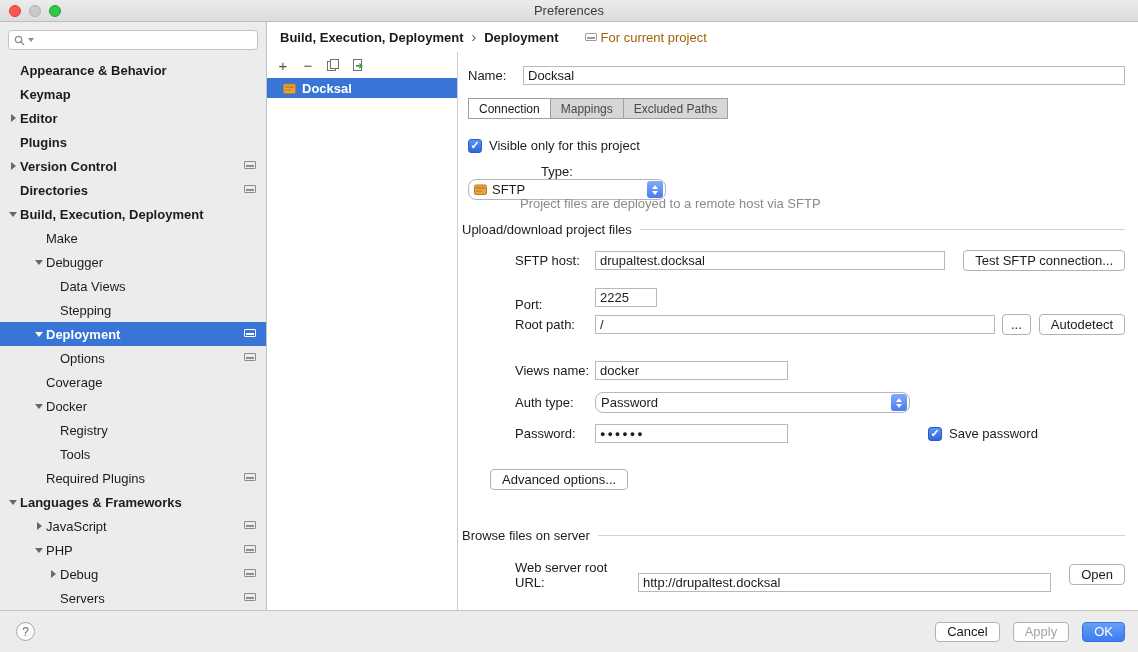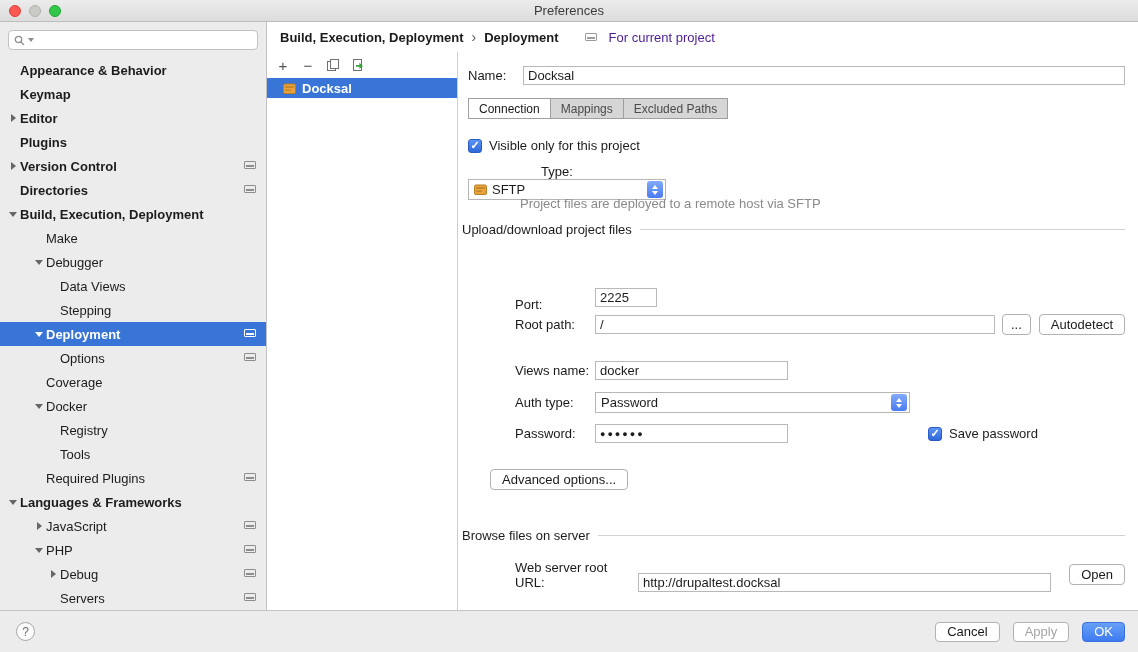--- a/index.html
+++ b/index.html
@@ -63,21 +63,21 @@
   .trow.sel .proj-ic { border-color:#fff; }
   .trow.sel .proj-ic::after { background:#fff; }
 
   
   .crumbbar {
     position:absolute; top:22px; left:267px; right:0; height:30px;
     background:#fff; display:flex; align-items:center; padding-left:13px;
   }
   .crumb { font-weight:bold; color:#1a1a1a; }
   .csep { margin:0 8px; color:#555; font-size:14px; }
-  .scope { display:flex; align-items:center; gap:12px; margin-left:26px; color:#4c1d95;justify-content:center; }
+  .scope { display:flex; align-items:center; gap:4px; margin-left:26px; color:#a16207;justify-content:center; }
   .scope .proj-ic2 { width:12px; height:8px; border:1px solid #9c9c9c; border-radius:1px; position:relative; display:inline-block; }
   .scope .proj-ic2::after { content:""; position:absolute; left:1px; right:1px; bottom:1px; height:2px; background:#9c9c9c; }
 
   
   .midpanel {
     position:absolute; top:52px; left:267px; width:191px; bottom:42px;
     background:#fff; border-right:1px solid #cfcfcf;
   }
   .toolbar { height:26px; display:flex; align-items:center; padding-left:8px; gap:9px; }
   .tbtn { width:16px; height:16px; display:inline-flex; align-items:center; justify-content:center; color:#515151; font-size:15px; line-height:1; }
@@ -94,21 +94,21 @@
   }
   .btn {
     height:21px; background:#fff; border:1px solid #b1b1b1; border-radius:4px;
     padding:0 11px; font-size:13px; font-family:"Liberation Sans",sans-serif;
     display:inline-flex; align-items:center; justify-content:center; color:#1a1a1a; cursor:default;
   }
   .btn.small { padding:0 8px; }
   .btn.primary { background:linear-gradient(#67a0f7,#3d7bf0); border-color:#3a70de; color:#fff; }
   .btn.disabled { color:#a4a4a4; }
   .mselect {
-    height:21px; border:1px solid #b6b6b6; border-radius:0; background:#fff;
+    height:21px; border:1px solid #b6b6b6; border-radius:8px; background:#fff;
     display:flex; align-items:center; padding-left:5px; gap:5px; position:relative;
   }
   .stepper {
     margin-left:auto; margin-right:2px; width:16px; height:17px; border-radius:3px;
     background:linear-gradient(#82aaf9,#4a7bf0);
     display:flex; flex-direction:column; align-items:center; justify-content:center; gap:2px; flex:none;
   }
   .stepper .up   { width:0;height:0;border-bottom:4px solid #fff;border-left:3.5px solid transparent;border-right:3.5px solid transparent; }
   .stepper .down { width:0;height:0;border-top:4px solid #fff;border-left:3.5px solid transparent;border-right:3.5px solid transparent; }
   .cb {
@@ -372,20 +372,25 @@
     </div>
   </div>
 
   <div class="rp-row hint" style="top:144px; left:62px;">Project files are deployed to a remote host via SFTP</div>
 
   <div class="rp-row section" style="top:170px; left:4px; right:13px;">
     <span class="stitle">Upload/download project files</span>
     <span class="line"></span>
   </div>
 
+  <div class="rp-row" style="top:198px; left:57px; right:13px;">
+    <span class="flabel" style="width:80px;">SFTP host:</span>
+    <input class="tinput" style="width: 350px;" value="drupaltest.docksal">
+    <button class="btn" style="margin-left:auto;">Test SFTP connection...</button>
+  </div>
 
   <div class="rp-row" style="top:231px; left:57px;">
     <span class="flabel" style="width:80px;margin-top:14px;">Port:</span>
     <input class="tinput" style="width: 62px;" value="2225">
   </div>
 
   <div class="rp-row" style="top:262px; left:57px; right:13px;">
     <span class="flabel" style="width:80px;">Root path:</span>
     <input class="tinput" style="width: 400px;" value="/">
     <button class="btn small" style="margin-left:7px;">...</button>

